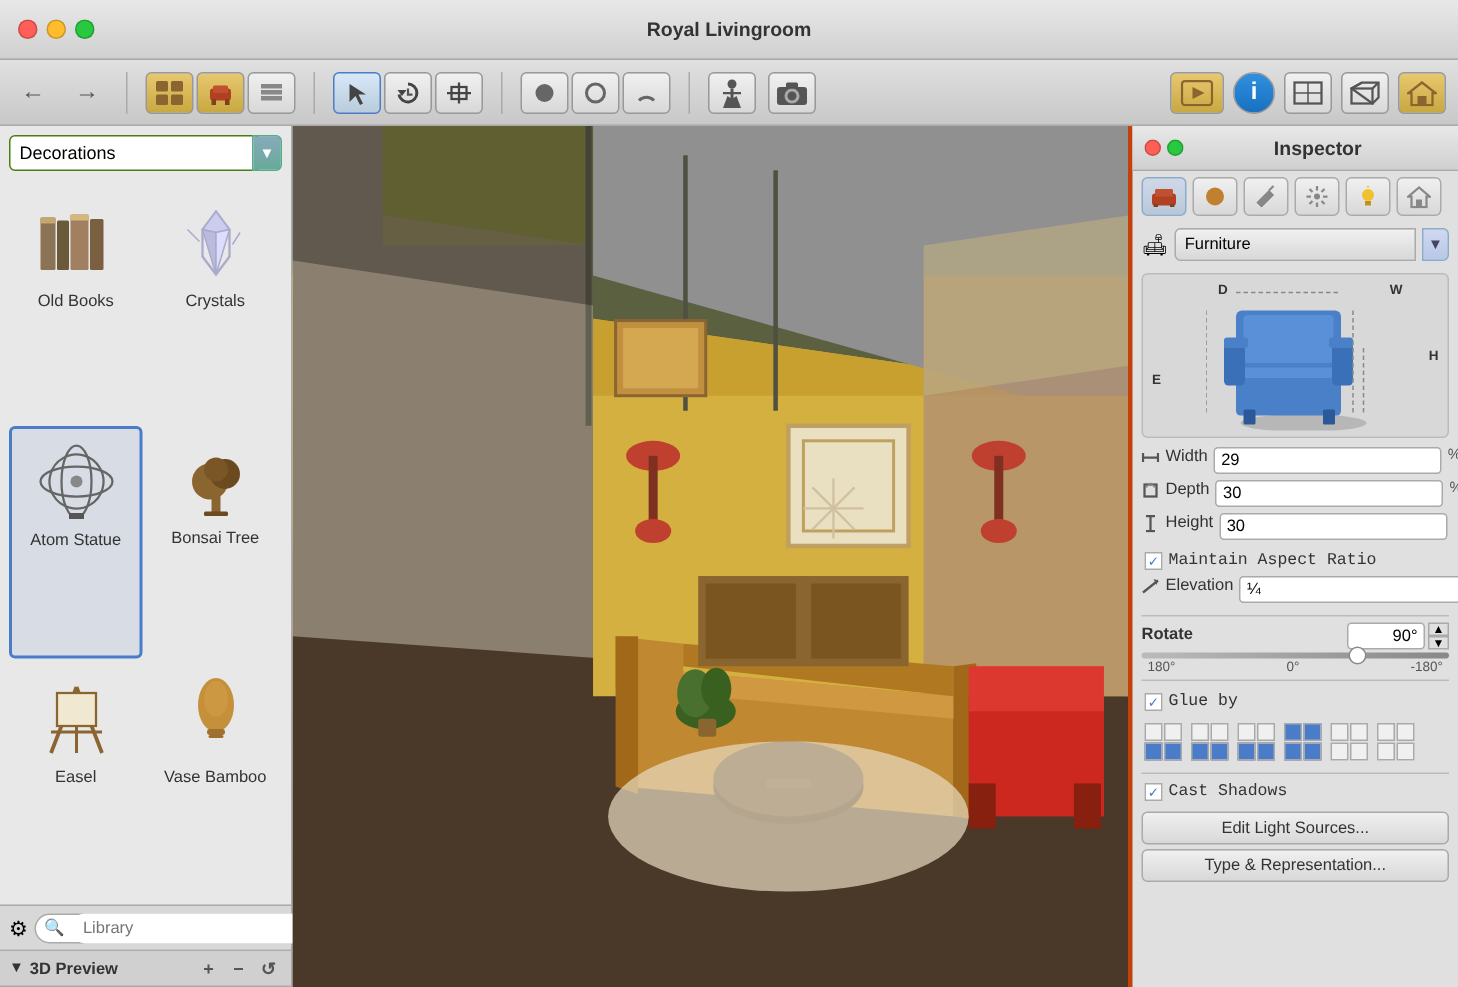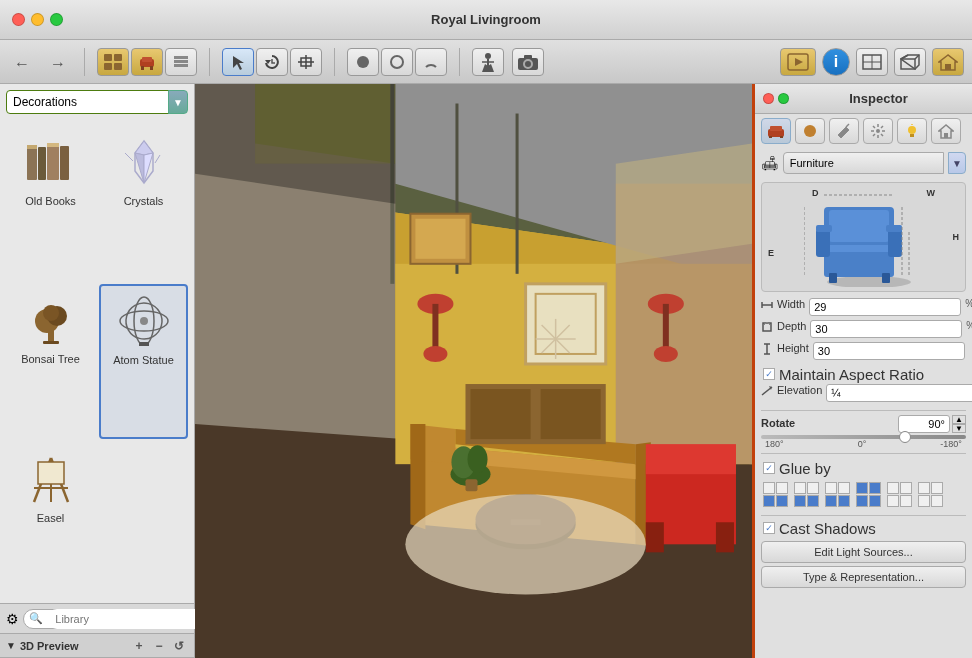--- a/index.html
+++ b/index.html
@@ -409,22 +409,23 @@
       background: white;
       display: flex;
       align-items: center;
       justify-content: center;
       font-size: 9px;
       color: #4a7cca;
       cursor: pointer;
     }
     .cb.checked::after { content: '✓'; }
     .cb-label {
-      font-size: 15px;
+      font-size: 11px;
       color: #333;
+      font-family: Liberation Mono, monospace;
     }
 
     
     .rotate-section {
       padding: 2px 6px;
     }
     .rotate-label {
       font-size: 11px;
       font-weight: 600;
       color: #333;
@@ -685,59 +686,70 @@
             <polygon points="29,8 38,20 29,22 20,20" fill="#cce" stroke="#aac" stroke-width="1"></polygon>
             <polygon points="20,20 29,22 29,50" fill="#bbd" stroke="#aac" stroke-width="1"></polygon>
             <polygon points="38,20 29,22 29,50" fill="#ddf" stroke="#aac" stroke-width="1"></polygon>
             <line x1="10" y1="20" x2="18" y2="28" stroke="#aac" stroke-width="1"></line>
             <line x1="45" y1="22" x2="40" y2="30" stroke="#aac" stroke-width="1"></line>
           </svg>
         </div>
         <span class="item-label">Crystals</span>
       </div>
 
+      <div class="item-cell selected">
+        <div class="item-icon">
+          <svg width="58" height="58" viewBox="0 0 58 58">
+            <ellipse cx="29" cy="29" rx="24" ry="10" fill="none" stroke="#666" stroke-width="1.5"></ellipse>
+            <ellipse cx="29" cy="29" rx="10" ry="24" fill="none" stroke="#666" stroke-width="1.5"></ellipse>
+            <ellipse cx="29" cy="29" rx="18" ry="18" transform="rotate(60,29,29)" fill="none" stroke="#666" stroke-width="1.5"></ellipse>
+            <circle cx="29" cy="29" r="4" fill="#888"></circle>
+            <rect x="24" y="50" width="10" height="4" fill="#555"></rect>
+          </svg>
+        </div>
+        <span class="item-label">Atom Statue</span>
+      </div>
+
       <div class="item-cell">
         <div class="item-icon">
           <svg width="58" height="58" viewBox="0 0 58 58">
             <rect x="26" y="38" width="6" height="14" fill="#8b6530"></rect>
             <ellipse cx="25" cy="30" rx="12" ry="12" fill="#8b6530"></ellipse>
             <ellipse cx="35" cy="25" rx="10" ry="10" fill="#6b4a20"></ellipse>
             <ellipse cx="29" cy="22" rx="8" ry="8" fill="#7a5525"></ellipse>
             <rect x="21" y="50" width="16" height="3" rx="1" fill="#6b4a20"></rect>
           </svg>
         </div>
         <span class="item-label">Bonsai Tree</span>
       </div>
 
-      <div class="item-cell selected">
-        <div class="item-icon">
-          <svg width="58" height="58" viewBox="0 0 58 58">
-            <ellipse cx="29" cy="29" rx="24" ry="10" fill="none" stroke="#666" stroke-width="1.5"></ellipse>
-            <ellipse cx="29" cy="29" rx="10" ry="24" fill="none" stroke="#666" stroke-width="1.5"></ellipse>
-            <ellipse cx="29" cy="29" rx="18" ry="18" transform="rotate(60,29,29)" fill="none" stroke="#666" stroke-width="1.5"></ellipse>
-            <circle cx="29" cy="29" r="4" fill="#888"></circle>
-            <rect x="24" y="50" width="10" height="4" fill="#555"></rect>
-          </svg>
-        </div>
-        <span class="item-label">Atom Statue</span>
-      </div>
-
       <div class="item-cell">
         <div class="item-icon">
           <svg width="58" height="58" viewBox="0 0 58 58">
             <line x1="29" y1="8" x2="12" y2="52" stroke="#8b6530" stroke-width="2.5"></line>
             <line x1="29" y1="8" x2="46" y2="52" stroke="#8b6530" stroke-width="2.5"></line>
             <line x1="29" y1="8" x2="29" y2="52" stroke="#8b6530" stroke-width="2"></line>
             <rect x="16" y="12" width="26" height="22" fill="#f0e8d0" stroke="#8b6530" stroke-width="1.5"></rect>
             <line x1="12" y1="38" x2="46" y2="38" stroke="#8b6530" stroke-width="2"></line>
           </svg>
         </div>
         <span class="item-label">Easel</span>
       </div>
 
+      <div class="item-cell">
+        <div class="item-icon">
+          <svg width="58" height="58" viewBox="0 0 58 58">
+            <ellipse cx="29" cy="20" rx="12" ry="18" fill="#c4903a"></ellipse>
+            <ellipse cx="29" cy="16" rx="8" ry="12" fill="#d4a04a" opacity="0.5"></ellipse>
+            <rect x="23" y="36" width="12" height="4" rx="2" fill="#a07030"></rect>
+            <rect x="24" y="40" width="10" height="2" rx="1" fill="#a07030"></rect>
+          </svg>
+        </div>
+        <span class="item-label">Vase Bamboo</span>
+      </div>
     </div>
 
     <div class="bottom-toolbar">
       <div class="gear-btn">⚙</div>
       <div style="display:flex; align-items:center; flex:1; height:20px; border:1px solid #aaa; border-radius:10px; background:white; padding:0 6px; gap:4px;">
         <span style="font-size:11px; color:#888;">🔍</span>
         <input class="search-box" style="border: none; outline: none; flex: 1 1 0%; font-size: 11px;" placeholder="Library">
       </div>
     </div>
 

